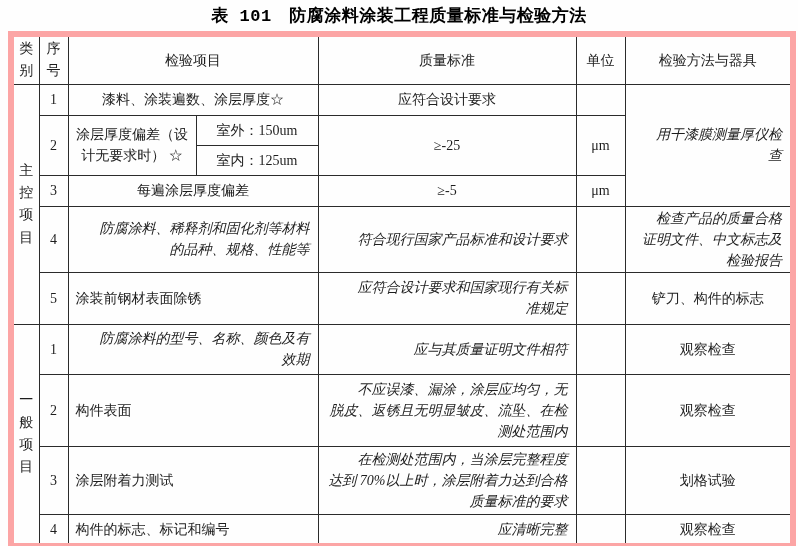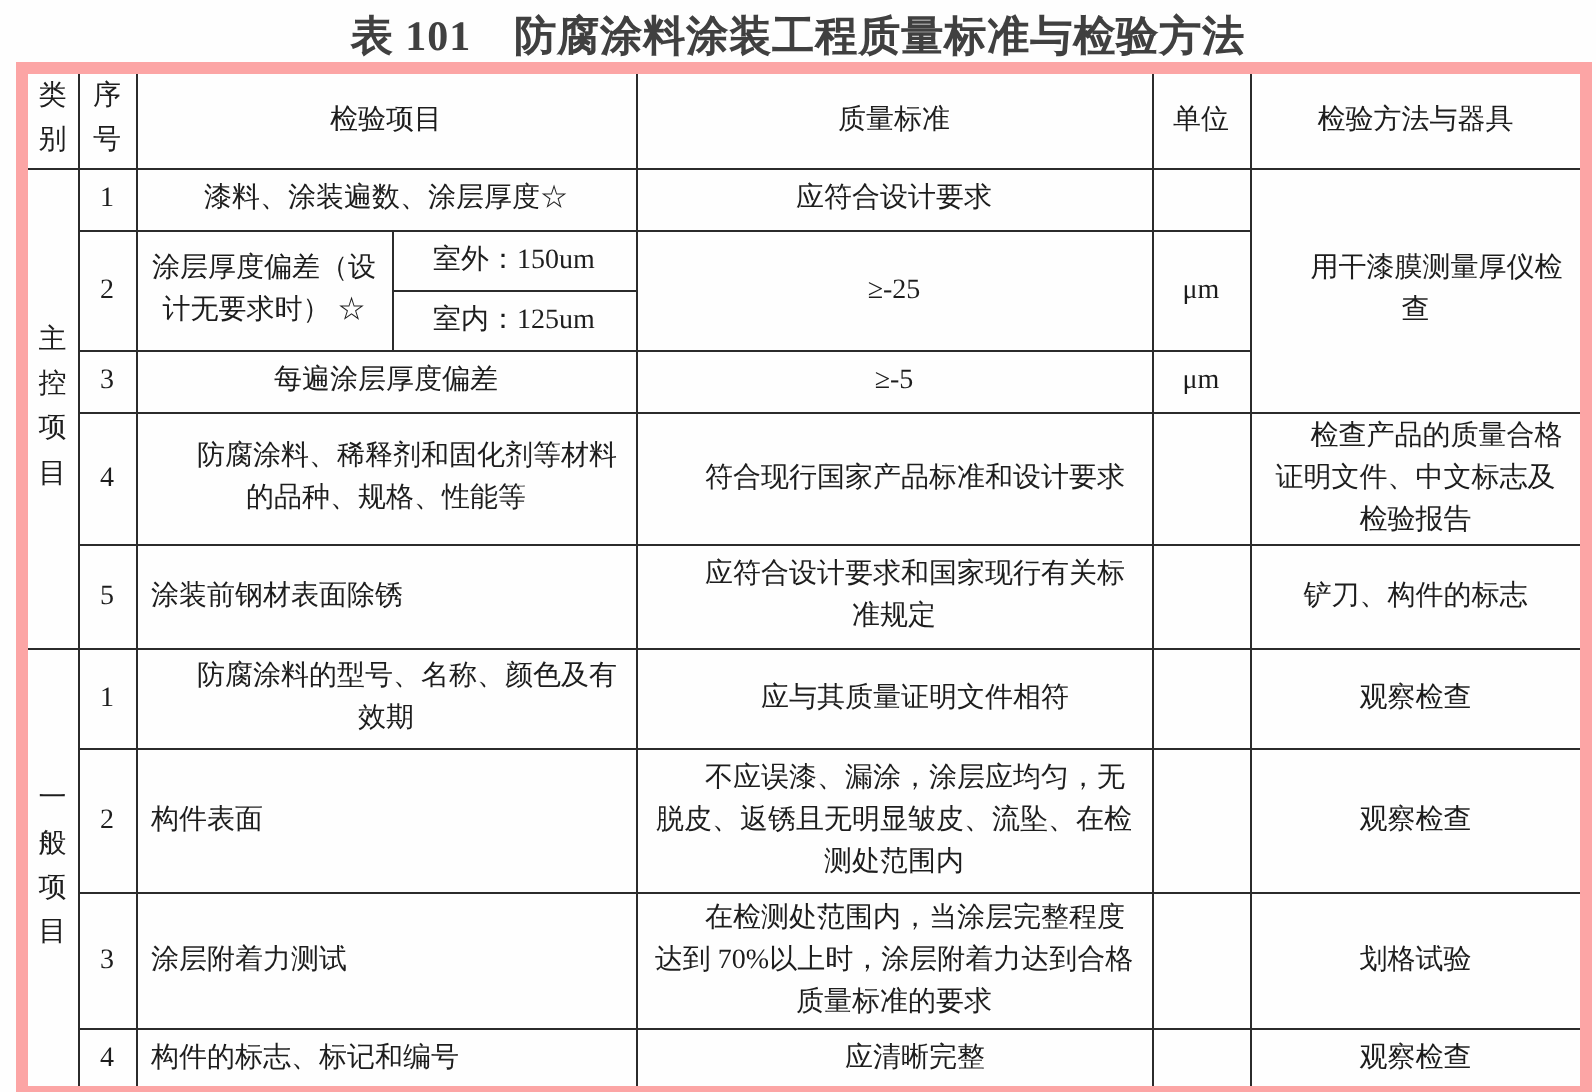--- a/index.html
+++ b/index.html
@@ -5,42 +5,42 @@
   html, body { margin: 0; padding: 0; }
   body {
     width: 798px; height: 546px;
     background: #ffffff;
     font-family: "Liberation Serif", "DejaVu Serif", serif;
     color: #1d1d1d;
   }
   .page { position: relative; width: 798px; height: 546px; background: #fefefe; overflow: hidden; }
   .title {
     position: absolute; top: 4px; left: 0; width: 100%;
-    text-align: center; font-weight: bold; font-size: 21px;
-    letter-spacing: 0.5px; color: #404040;
+    text-align: center; font-weight: bold; font-size: 17px;
+    letter-spacing: 0.5px; color: #000000; font-family: Liberation Mono, monospace;
   }
   table.qtable {
     position: absolute; left: 8px; top: 31px;
     width: 782px; table-layout: fixed;
     border-collapse: collapse;
     border: 6px solid #fca5a5;
   }
   td {
     border: 1px solid #2b2b2b;
     padding: 1px 7px;
     font-size: 14px;
     line-height: 1.5;
     text-align: center;
     vertical-align: middle;
     overflow: hidden;
   }
   
   .vert { padding: 1px 5px; word-break: break-all; letter-spacing: 0; line-height: 1.6; }
   
-  .p { text-align: center; text-indent: 1.5em; padding: 1px 8px; }
+  .p { text-align: right; text-indent: 1.5em; padding: 1px 8px; font-style: italic; }
   
   .pl { text-align: left; padding-right: 4px; }
   
   .l { text-align: center; padding: 1px 5px; }
 </style>
 </head>
 <body>
 
 <div class="page">
   <div class="title">表 101　防腐涂料涂装工程质量标准与检验方法</div>

